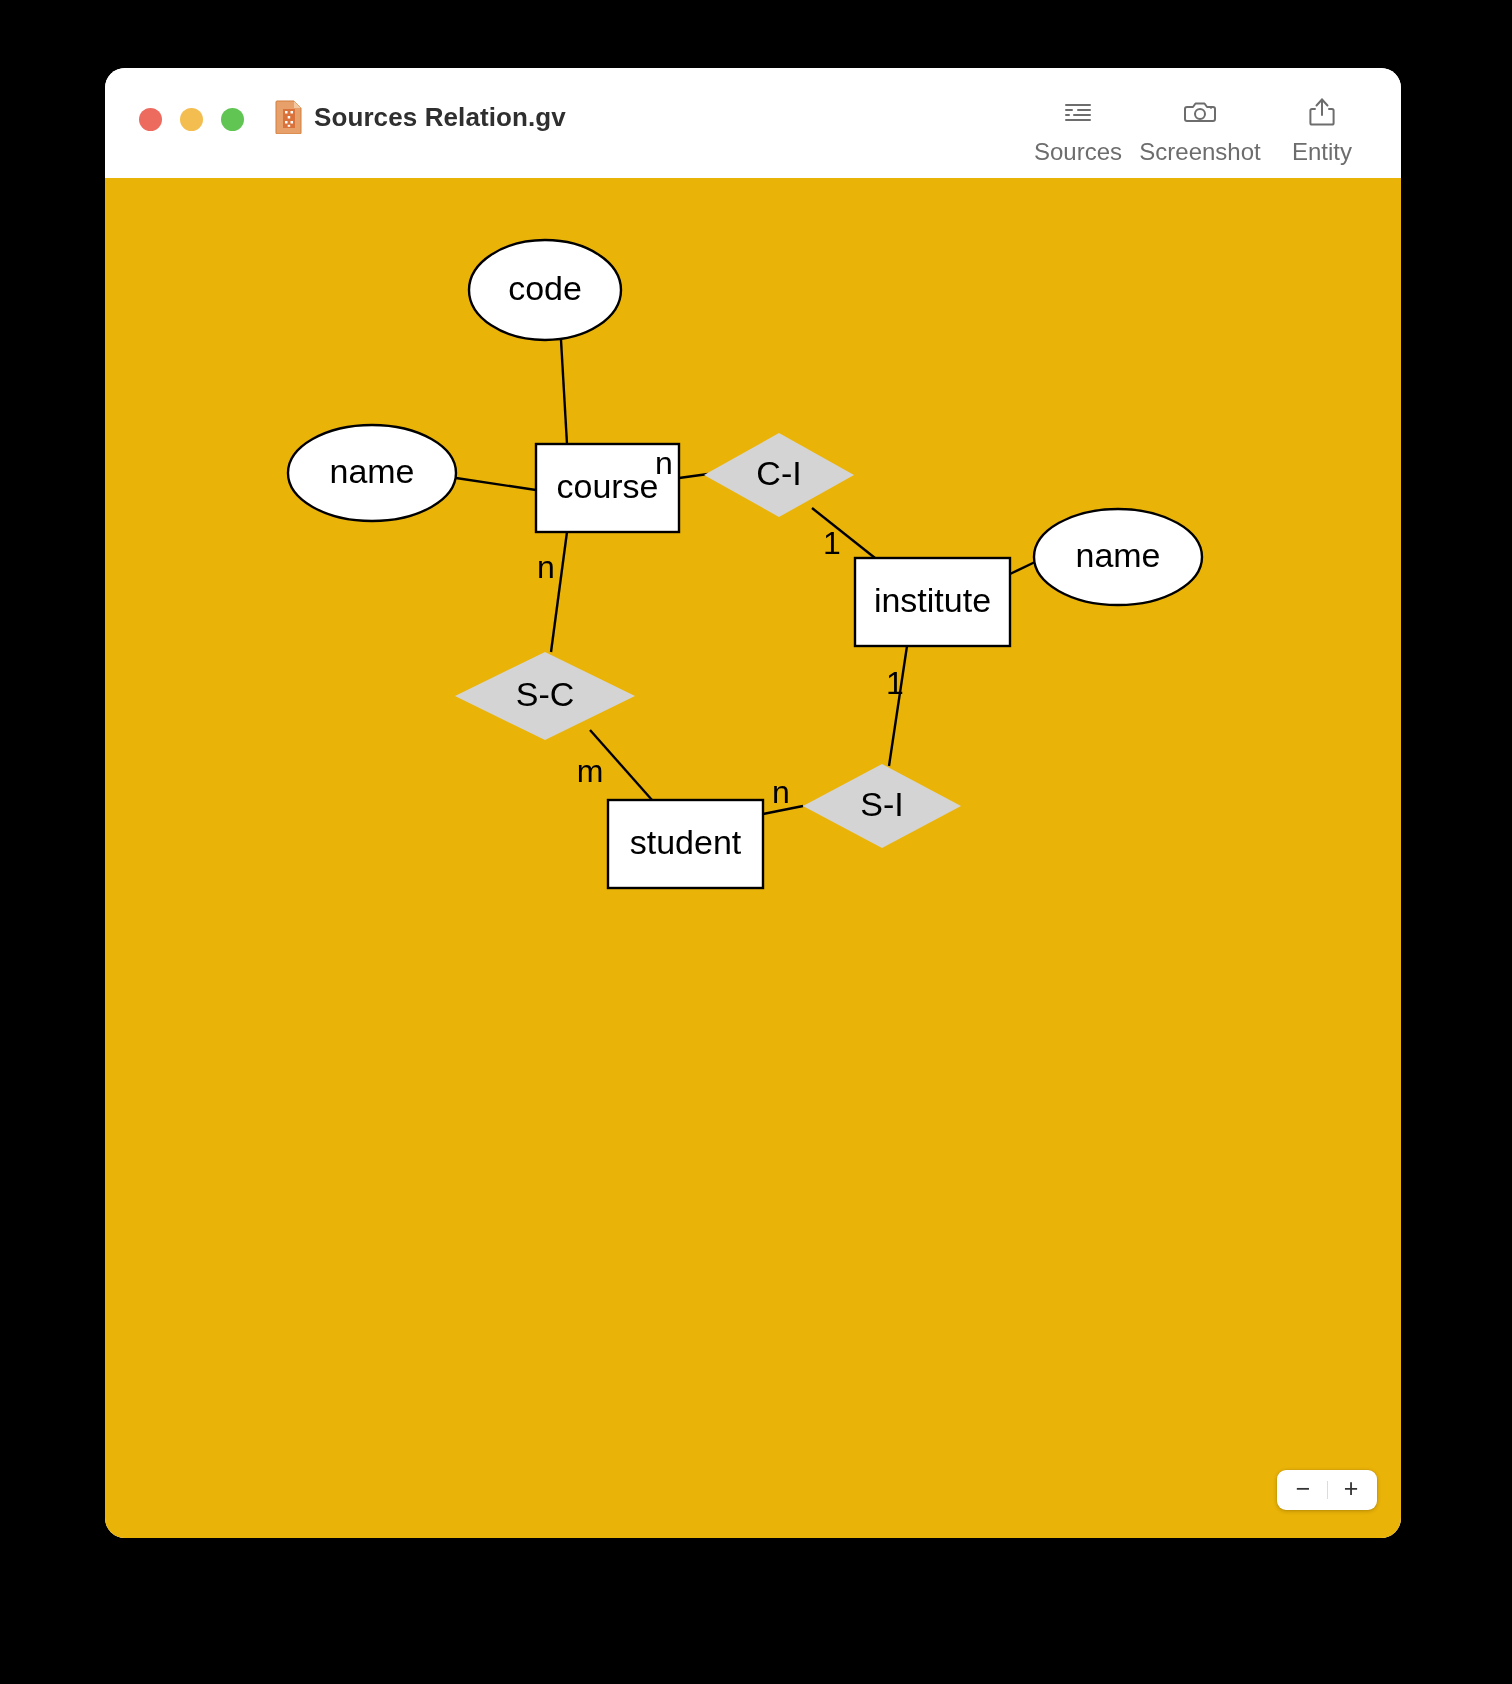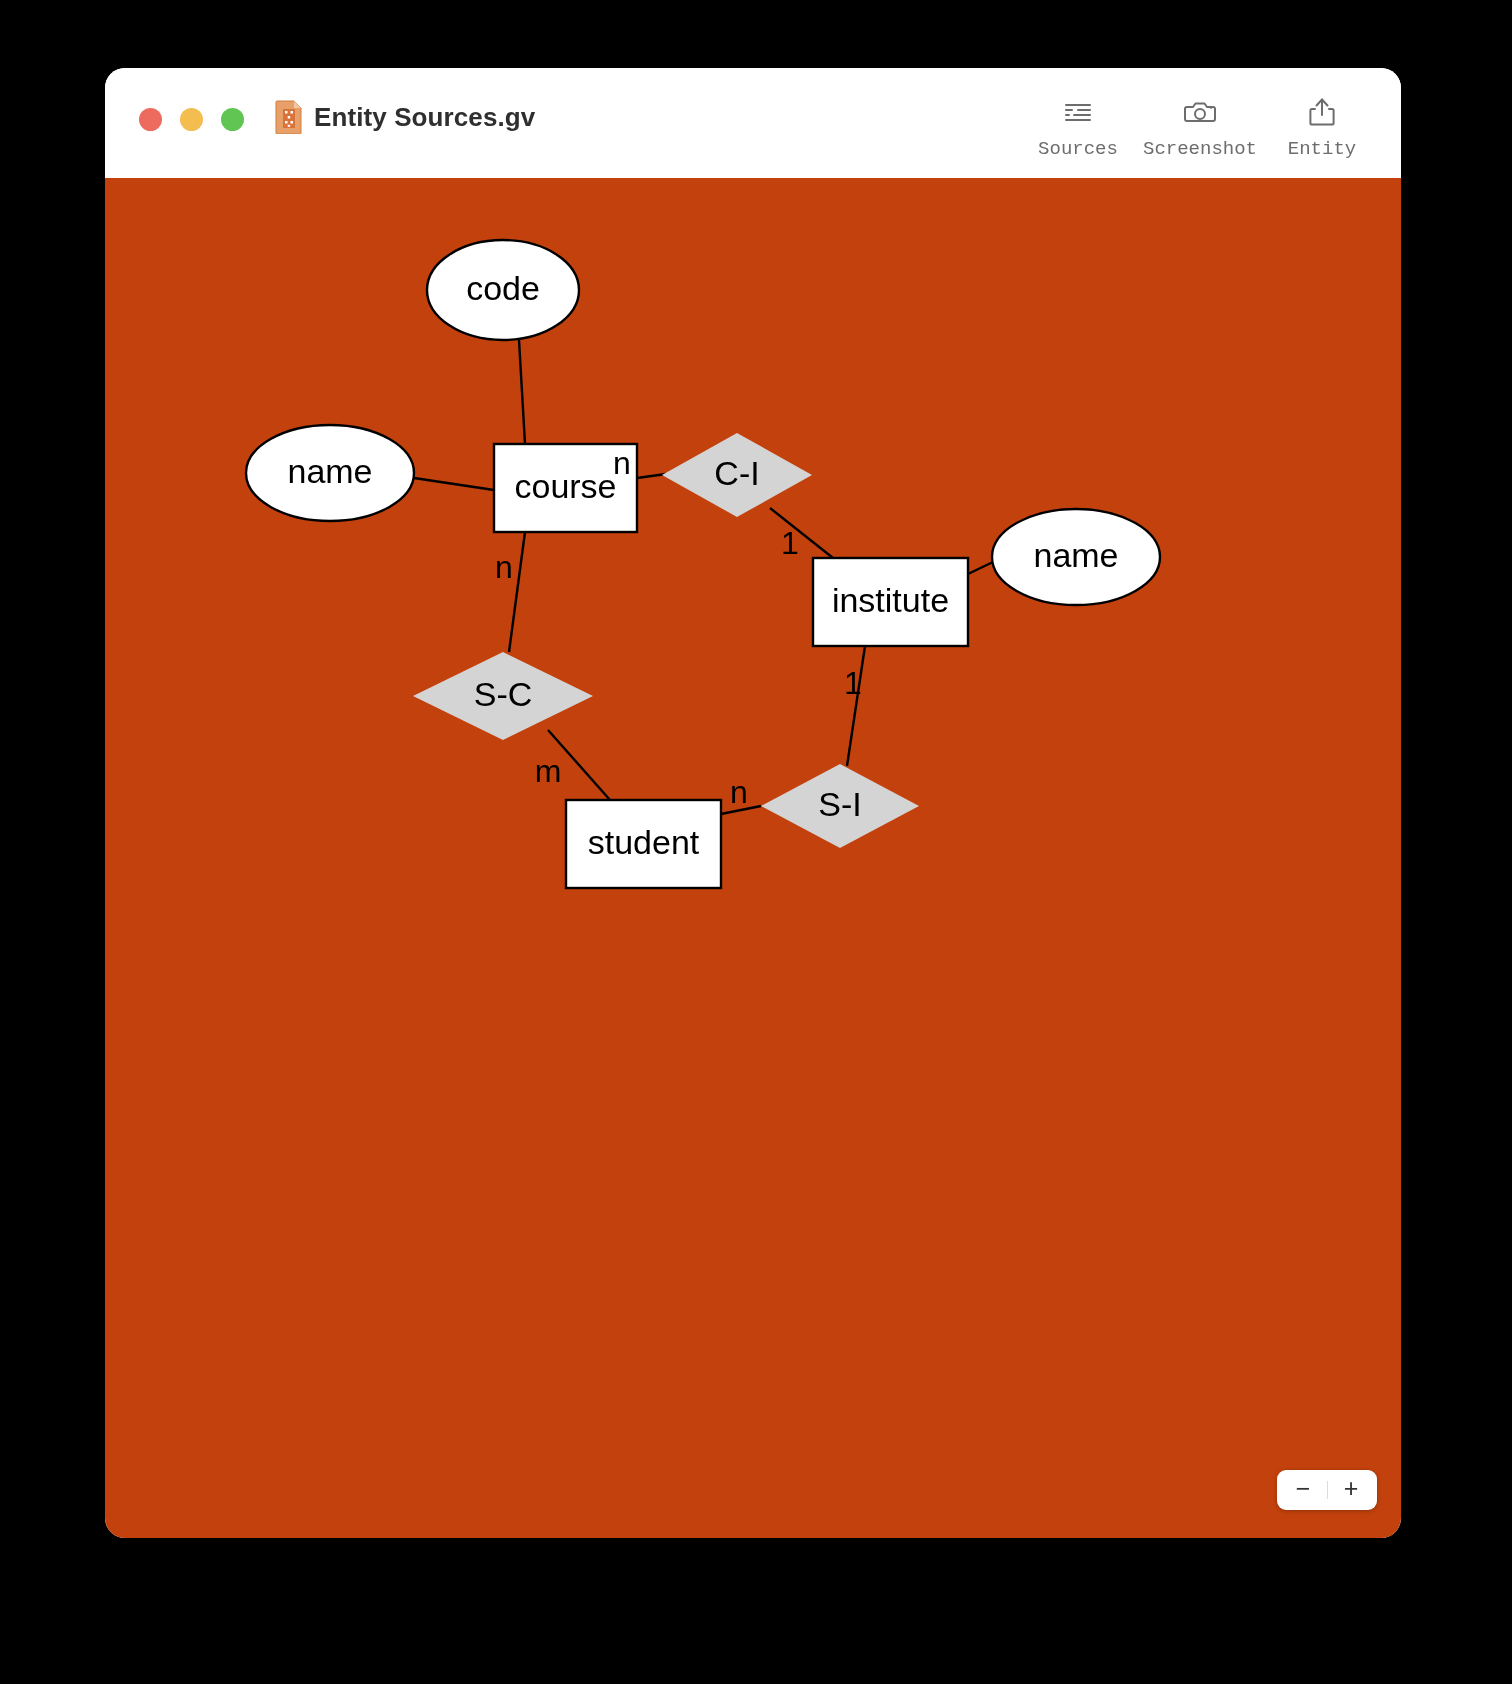--- a/index.html
+++ b/index.html
@@ -94,35 +94,36 @@
     background: transparent;
     border: none;
     padding: 6px 0 0 0;
   }
   .tool-ico {
     width: 34px;
     height: 32px;
     display: block;
   }
   .tool-label {
-    font-size: 19px;
+    font-size: 24px;
     color: #6d6d6d;
-    font-family: Liberation Mono, monospace;
+    font-family: Liberation Sans, sans-serif;
     white-space: nowrap;
   }
 
   
   .canvas {
     position: absolute;
     left: 0;
     top: 110px;
     width: 1296px;
     height: 1360px;
-    background: #c2410c;
+    background: #eab308;
     overflow: hidden;
+    padding-left: 42px;
   }
   .canvas svg { display: block; }
 
   .er-node-text {
     font-family: "Liberation Sans", sans-serif;
     font-size: 34px;
     fill: #000000;
     text-anchor: middle;
     dominant-baseline: middle;
   }
@@ -207,21 +208,21 @@
             <g fill="#ffffff">
               <rect x="10" y="11" width="2.5" height="2.5"></rect>
               <rect x="15.5" y="11" width="2.5" height="2.5"></rect>
               <rect x="12.7" y="16" width="2.5" height="2.5"></rect>
               <rect x="10" y="21" width="2.5" height="2.5"></rect>
               <rect x="15.5" y="21" width="2.5" height="2.5"></rect>
               <rect x="12.7" y="24.8" width="2.5" height="2"></rect>
             </g>
           </svg>
         </span>
-        <span class="win-title">Entity Sources.gv</span>
+        <span class="win-title">Sources Relation.gv</span>
       </div>
 
       <div class="toolbar">
 
         <button class="tool-btn">
           <span class="tool-ico">
             <svg viewBox="0 0 34 32" width="34" height="32" aria-hidden="true">
               <g stroke="#6d6d6d" stroke-width="2" stroke-linecap="round">
                 <line x1="5" y1="9" x2="29" y2="9"></line>
                 <line x1="17" y1="14" x2="29" y2="14"></line>

